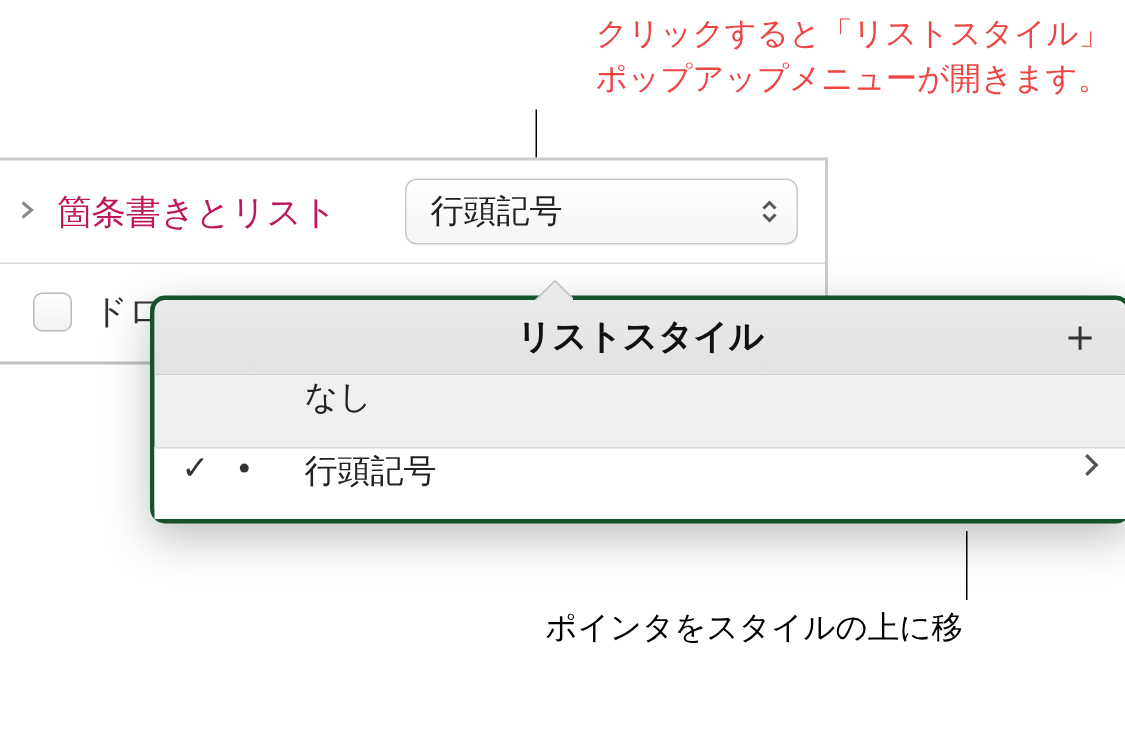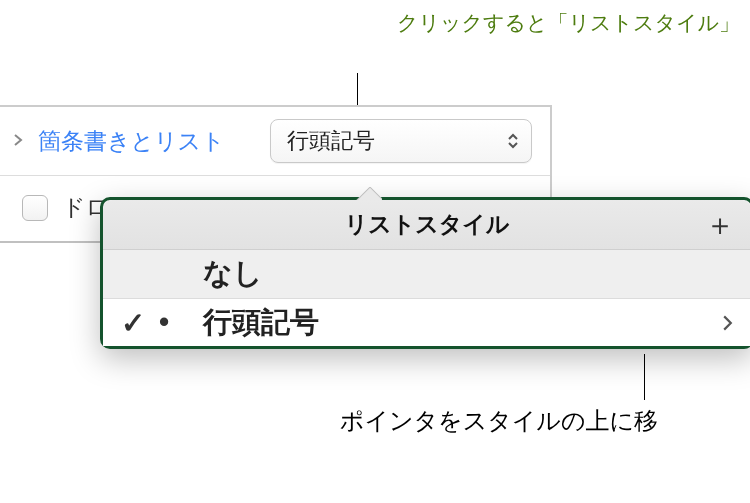--- a/index.html
+++ b/index.html
@@ -15,21 +15,21 @@
       position: relative;
       overflow: hidden;
     }
     .callout-top {
       position: absolute;
       top: 8px;
       right: 10px;
       text-align: left;
       font-size: 21px;
       line-height: 1.45;
-      color: #4d7c0f;
+      color: #ef4444;
     }
     .callout-line-top {
       position: absolute;
       width: 1px;
       background: #000;
       left: 357px;
       top: 73px;
       height: 64px;
     }
     .panel {
@@ -49,21 +49,21 @@
       gap: 8px;
     }
     .disclosure {
       width: 24px;
       text-align: center;
       color: #777;
       font-size: 18px;
     }
     .section-label {
       font-size: 23px;
-      color: #3b82f6;
+      color: #be185d;
       font-weight: 500;
       font-family: Liberation Mono, monospace;
     }
     .popup-button {
       margin-left: auto;
       display: flex;
       align-items: center;
       justify-content: space-between;
       width: 262px;
       height: 44px;
@@ -157,26 +157,25 @@
       font-size: 30px;
       font-weight: 300;
       color: #333;
       line-height: 1;
     }
     .popover-list {
       padding: 0;
     }
     .popover-item {
       display: flex;
-      align-items: center;
+      align-items: flex-start;
       height: 48px;
       padding: 0 18px 0 18px;
-      font-size: 29px;
+      font-size: 22px;
       color: #222;
-      font-weight: bold;
     }
     .popover-item + .popover-item {
       border-top: 1px solid #dcdcdc;
     }
     .popover-item.selected {
       background: #ffffff;
     }
     .check-col {
       width: 38px;
       display: flex;
@@ -202,32 +201,33 @@
       position: absolute;
       width: 1px;
       background: #000;
       left: 644px;
       top: 354px;
       height: 46px;
     }
     .callout-bottom {
       position: absolute;
       top: 404px;
-      right: 92px;
+      right: 108px;
       text-align: right;
-      font-size: 24px;
+      font-size: 21px;
       line-height: 1.45;
       color: #000;
     }
   </style>
 </head>
 <body>
 
 <div class="callout-top">
   <div>クリックすると「リストスタイル」</div>
+  <div>ポップアップメニューが開きます。</div>
 </div>
 <div class="callout-line-top"></div>
 
 <div class="panel">
   <div class="panel-row">
     <div class="disclosure">
       <svg viewBox="0 0 10 14" width="10" height="14">
           <polyline points="2,2 8,7 2,12" fill="none" stroke="#888" stroke-width="2"></polyline>
         </svg>
     </div>

